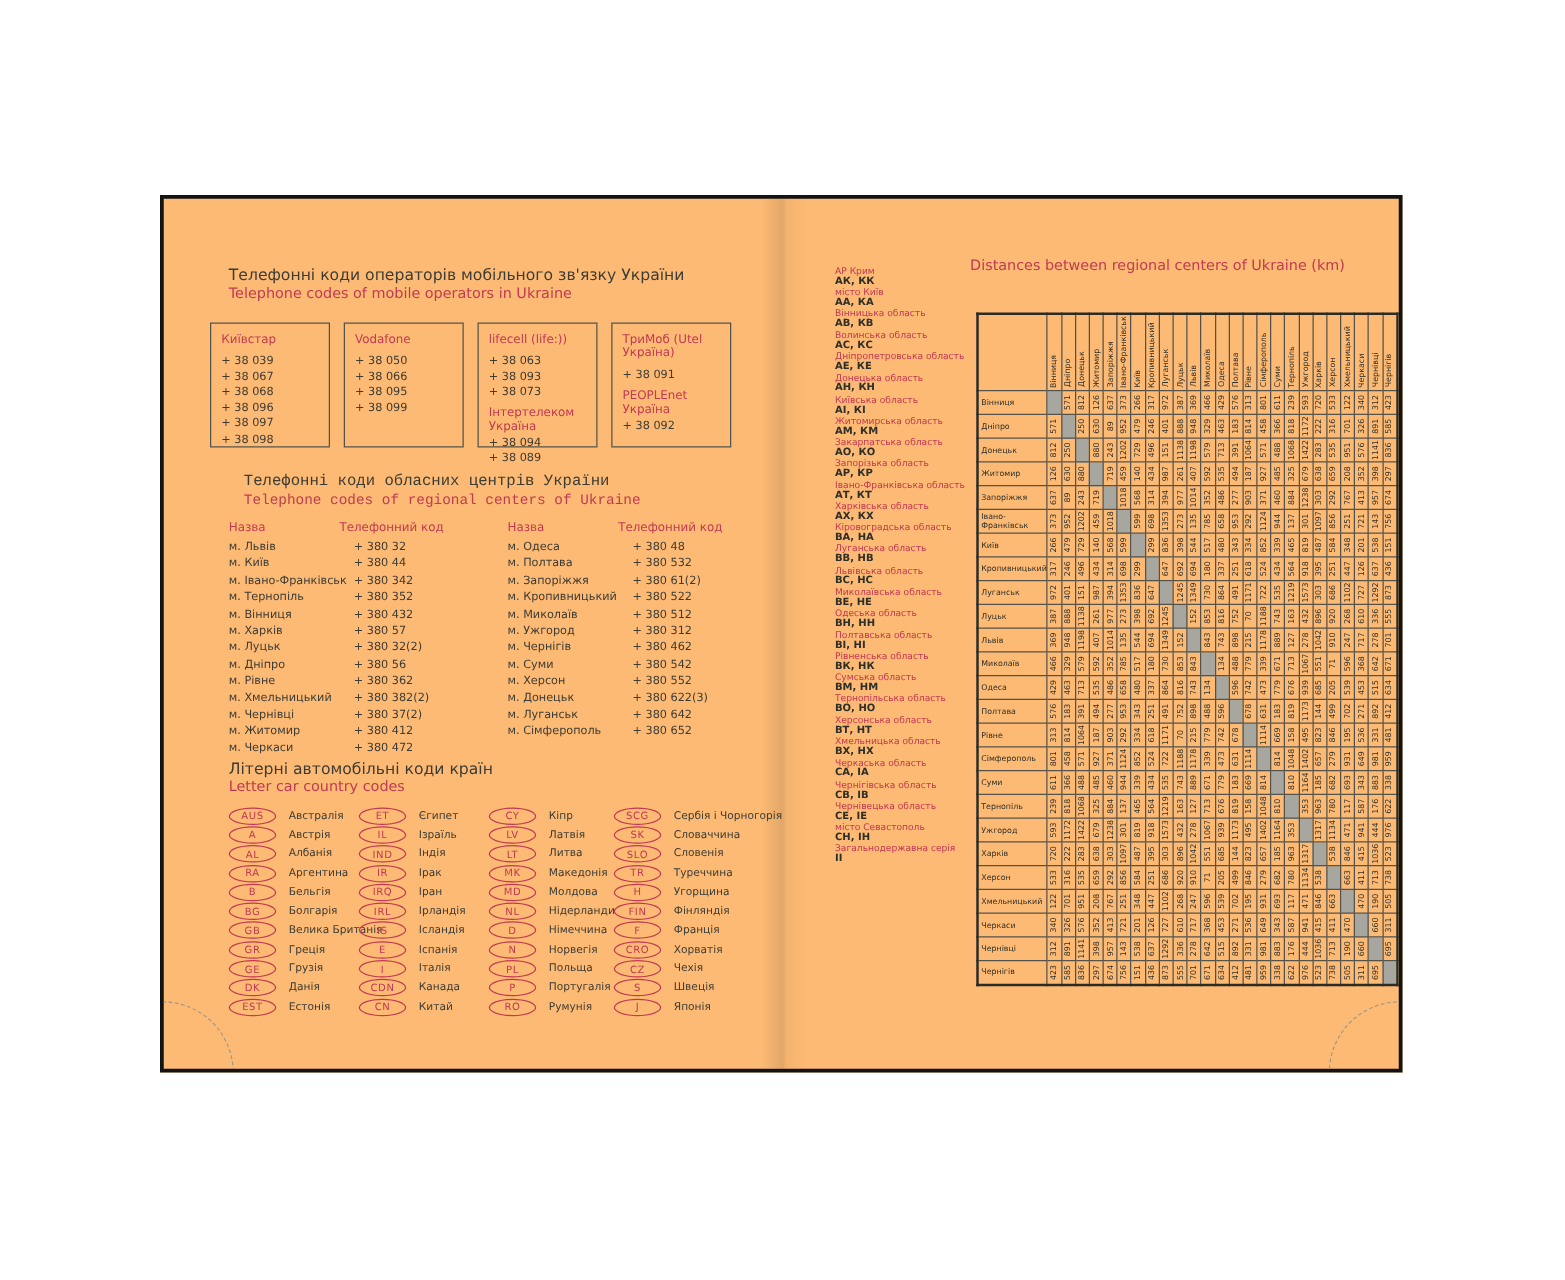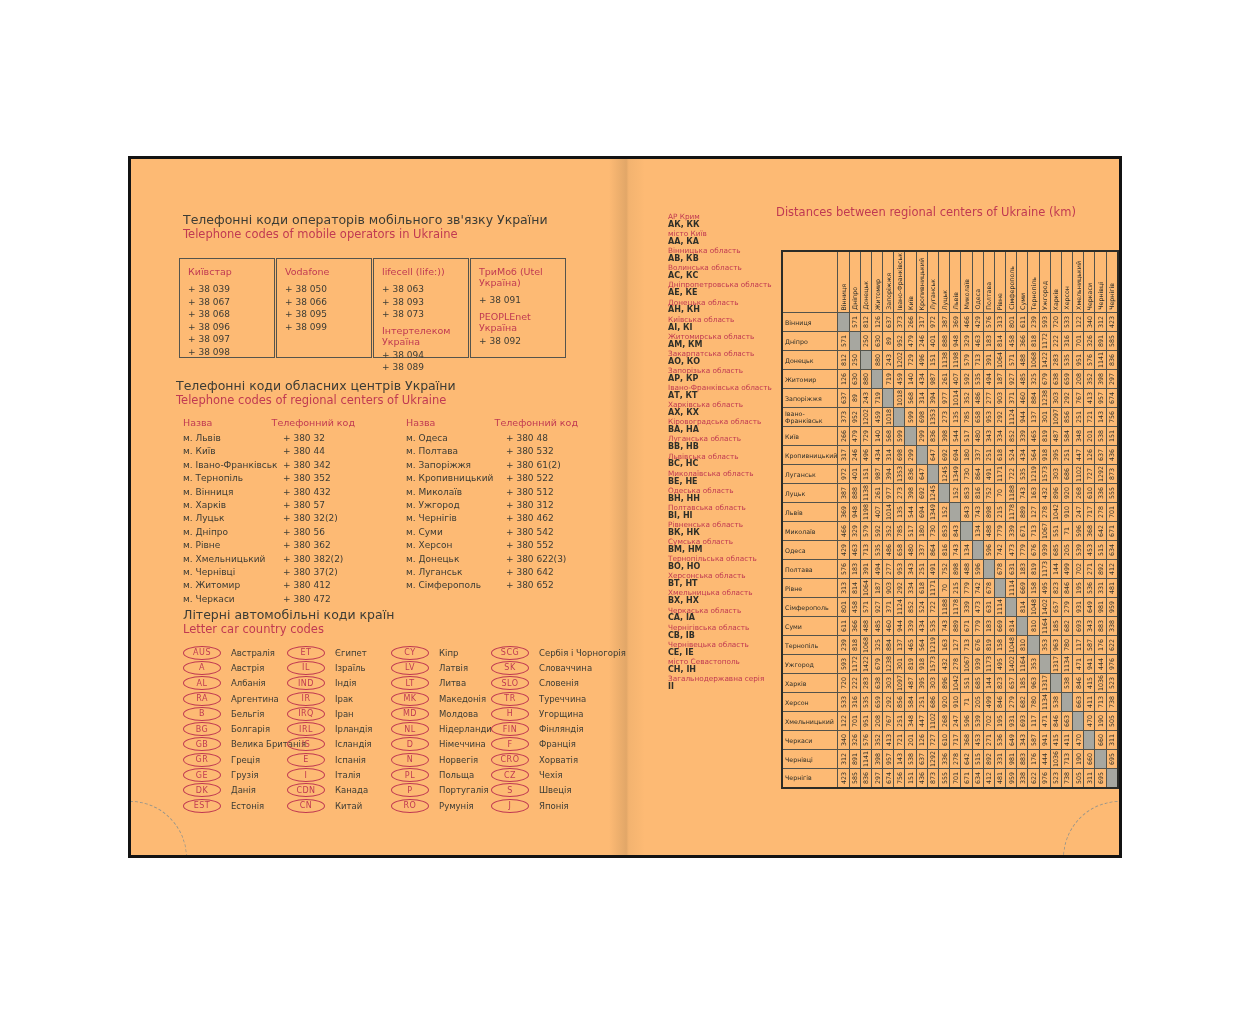--- a/index.html
+++ b/index.html
@@ -6,21 +6,21 @@
   .sheet{position:absolute;left:128px;top:156px;width:988px;height:696px;border:3px solid #131313;background:#fdba74;overflow:hidden;}
   .fold{position:absolute;left:478px;top:0;width:36px;height:100%;background:linear-gradient(90deg,rgba(60,50,30,0) 0%,rgba(60,50,30,0.14) 48%,rgba(60,50,30,0.05) 55%,rgba(60,50,30,0) 100%);pointer-events:none;}
   .corner-arc{position:absolute;width:112px;height:112px;border:1px dashed #9a968a;border-radius:50%;}
   .arc-bl{left:-58px;bottom:-60px;}
   .arc-br{right:-58px;bottom:-60px;}
   .dark{color:#3c3c35;}
   .red{color:#c03a52;}
   .sec-title{position:absolute;font-size:12.5px;line-height:15px;}
   .sec-title .en{font-size:11.5px;}
   
-  .op-row{position:absolute;left:48px;top:99px;display:flex;gap:1px;}
+  .op-row{position:absolute;left:37px;top:99px;display:flex;gap:11px;}
   .op-box{border:1px solid #55544c;width:78px;height:84px;padding:7px 8px;font-size:9px;color:#3c3c35;}
   .op-box .op-name{color:#c03a52;font-size:9.5px;margin-bottom:6px;line-height:11px;}
   .op-box .op-name.mid{margin-top:4px;margin-bottom:2px;}
   .op-box .op-code{line-height:12.5px;}
   
   .ph-groups{position:absolute;left:52px;top:258px;width:400px;}
   .ph-head{display:flex;font-size:9.5px;color:#c03a52;margin-bottom:4px;}
   .ph-row{display:flex;font-size:9px;color:#3c3c35;line-height:13.4px;}
   .ph-city{flex:1;}
   .ph-code{width:72px;text-align:left;}
@@ -93,21 +93,21 @@
         <div class="op-code">+ 38 089</div>
       </div>
       <div class="op-box">
         <div class="op-name">ТриМоб (Utel Україна)</div>
         <div class="op-code">+ 38 091</div>
         <div class="op-name mid">PEOPLEnet Україна</div>
         <div class="op-code">+ 38 092</div>
       </div>
     </div>
 
-  <div class="sec-title" style="left:45px;top:219px;">
+  <div class="sec-title" style="left:64px;top:219px;font-family:Liberation Mono, monospace;">
     <div class="dark">Телефонні коди обласних центрів України</div>
     <div class="en red">Telephone codes of regional centers of Ukraine</div>
   </div>
   <div class="ph-groups">
       <div class="ph-col" style="left: 0px;">
         <div class="ph-head">
           <div class="ph-city">Назва</div>
           <div>Телефонний код</div>
         </div>
         <div class="ph-row">

